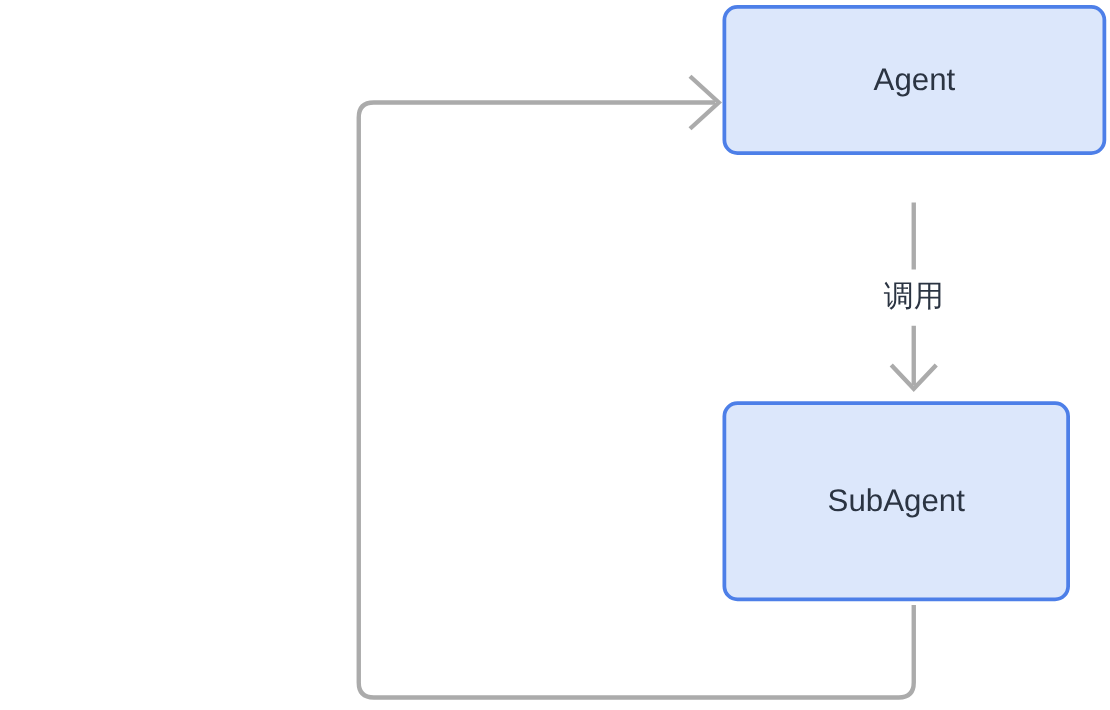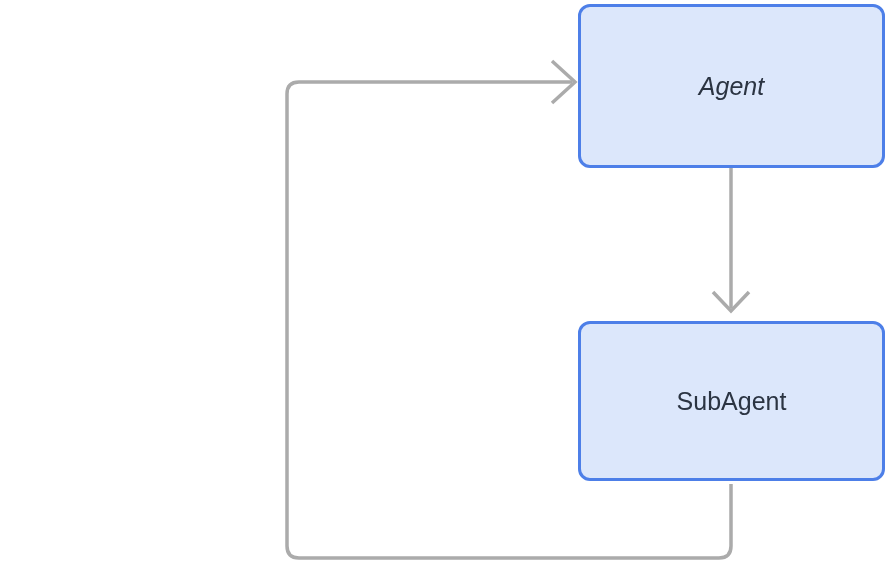--- a/index.html
+++ b/index.html
@@ -32,22 +32,22 @@
     background:var(--node-fill);
     border:3.5px solid var(--node-border);
     border-radius:12px;
     display:flex;
     align-items:center;
     justify-content:center;
     color:var(--text);
     font-size:25px;
     line-height:1;
   }
-  .node-agent{left:578px;top:4px;width:307px;height:164px;font-style:italic;}
-  .node-subagent{left:578px;top:321px;width:307px;height:160px;}
+  .node-agent{left:578px;top:4px;width:307px;height:120px;}
+  .node-subagent{left:578px;top:321px;width:278px;height:160px;}
   .edge-label{
     position:absolute;
     transform:translate(-50%,-50%);
     background:var(--background);
     color:var(--text);
     font-size:24px;
     line-height:1.2;
     padding:8px 4px;
     white-space:nowrap;
   }
@@ -69,15 +69,16 @@
   </svg>
 
   <div class="node node-agent">
     <span>Agent</span>
   </div>
 
   <div class="node node-subagent">
     <span>SubAgent</span>
   </div>
 
+  <div class="edge-label edge-label-call">调用</div>
 
 
 </div>
 
 </body></html>

